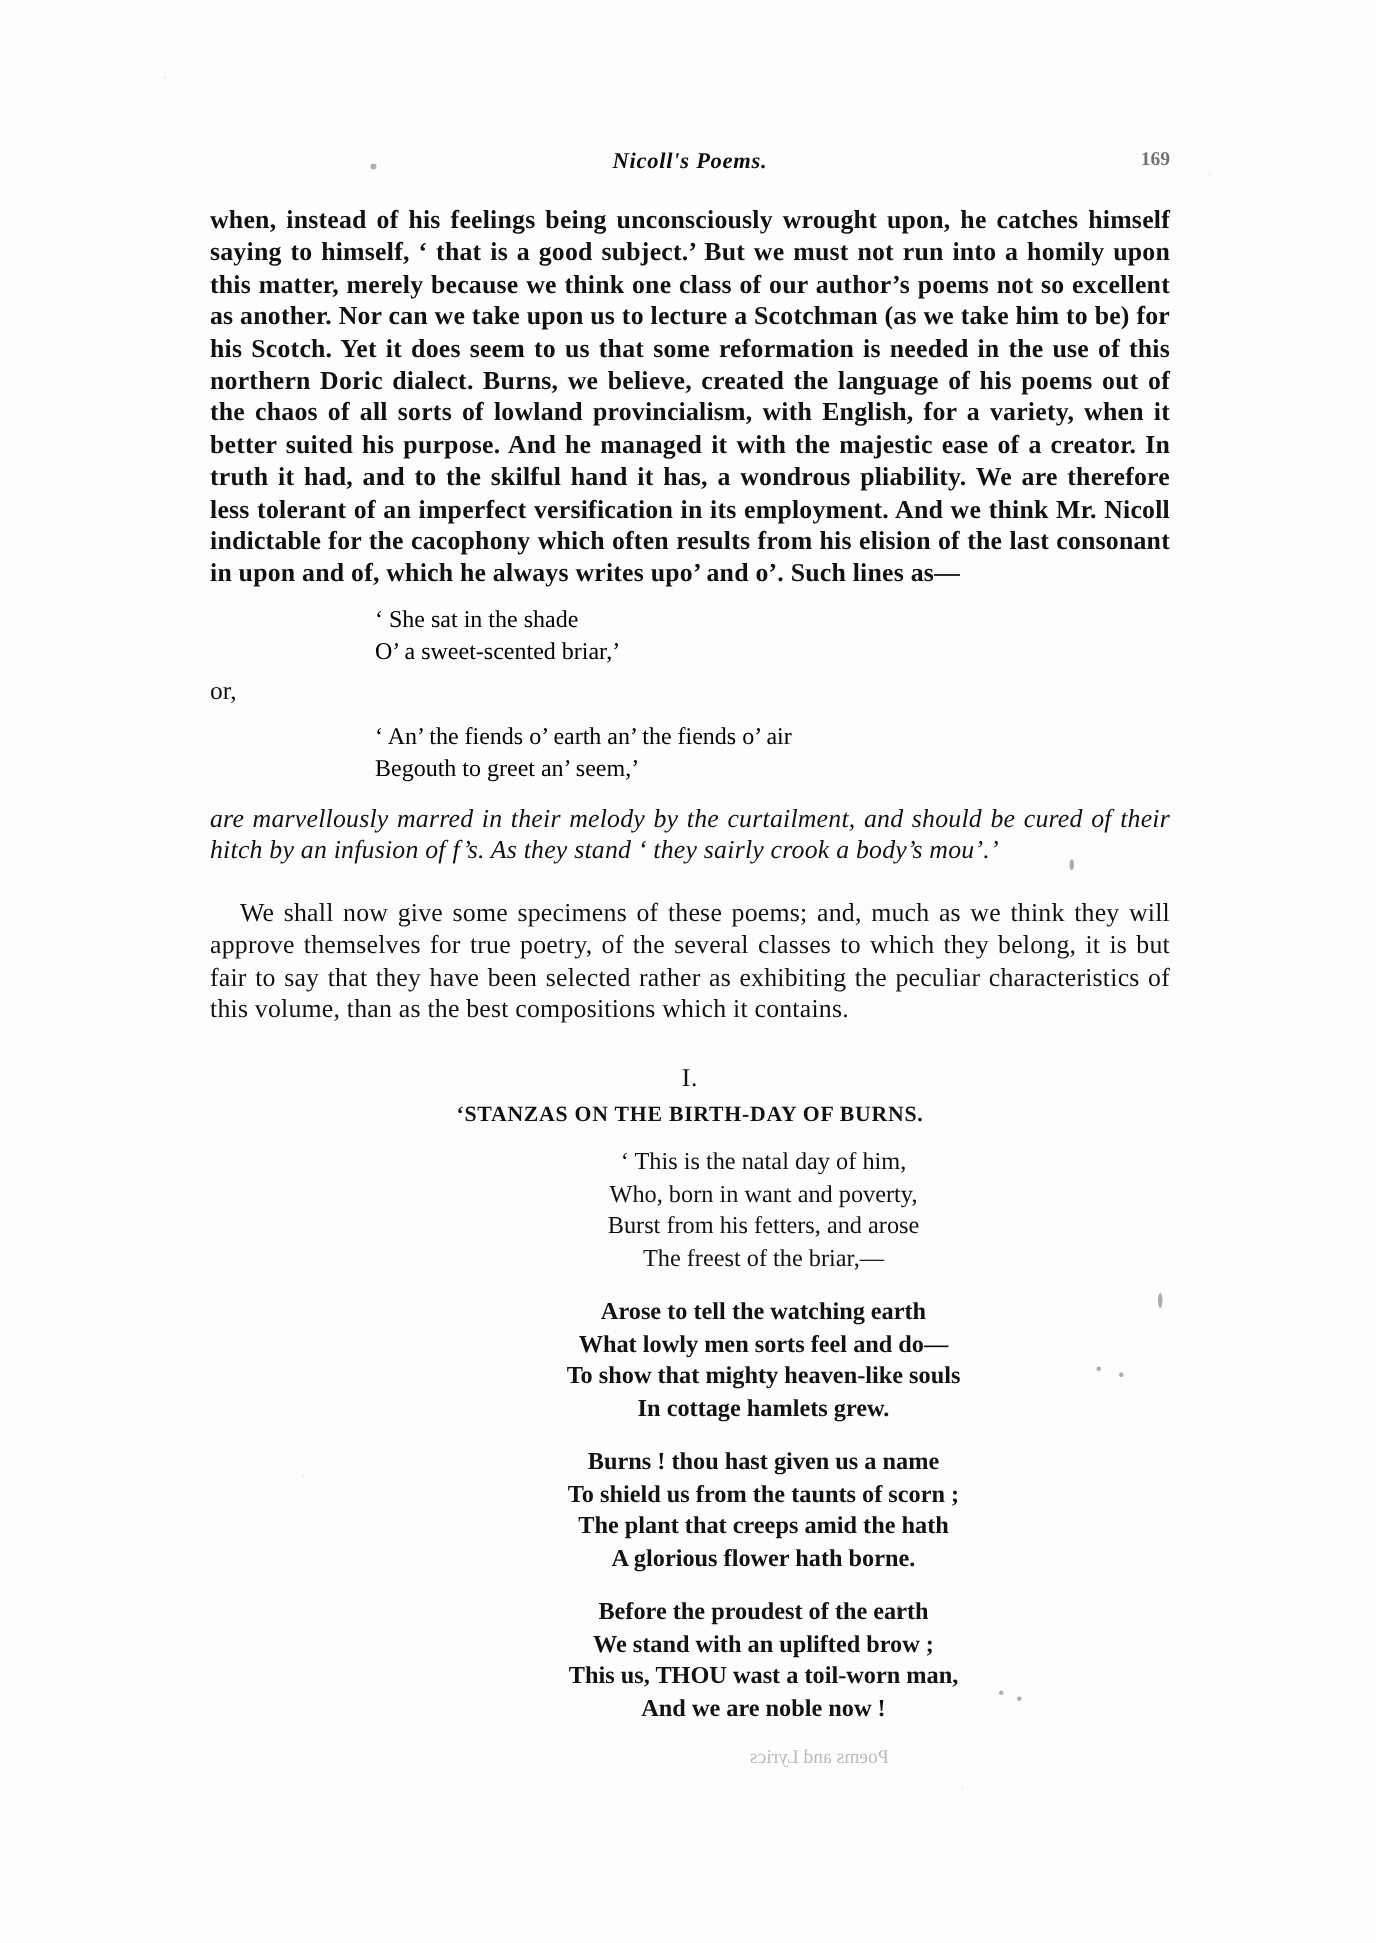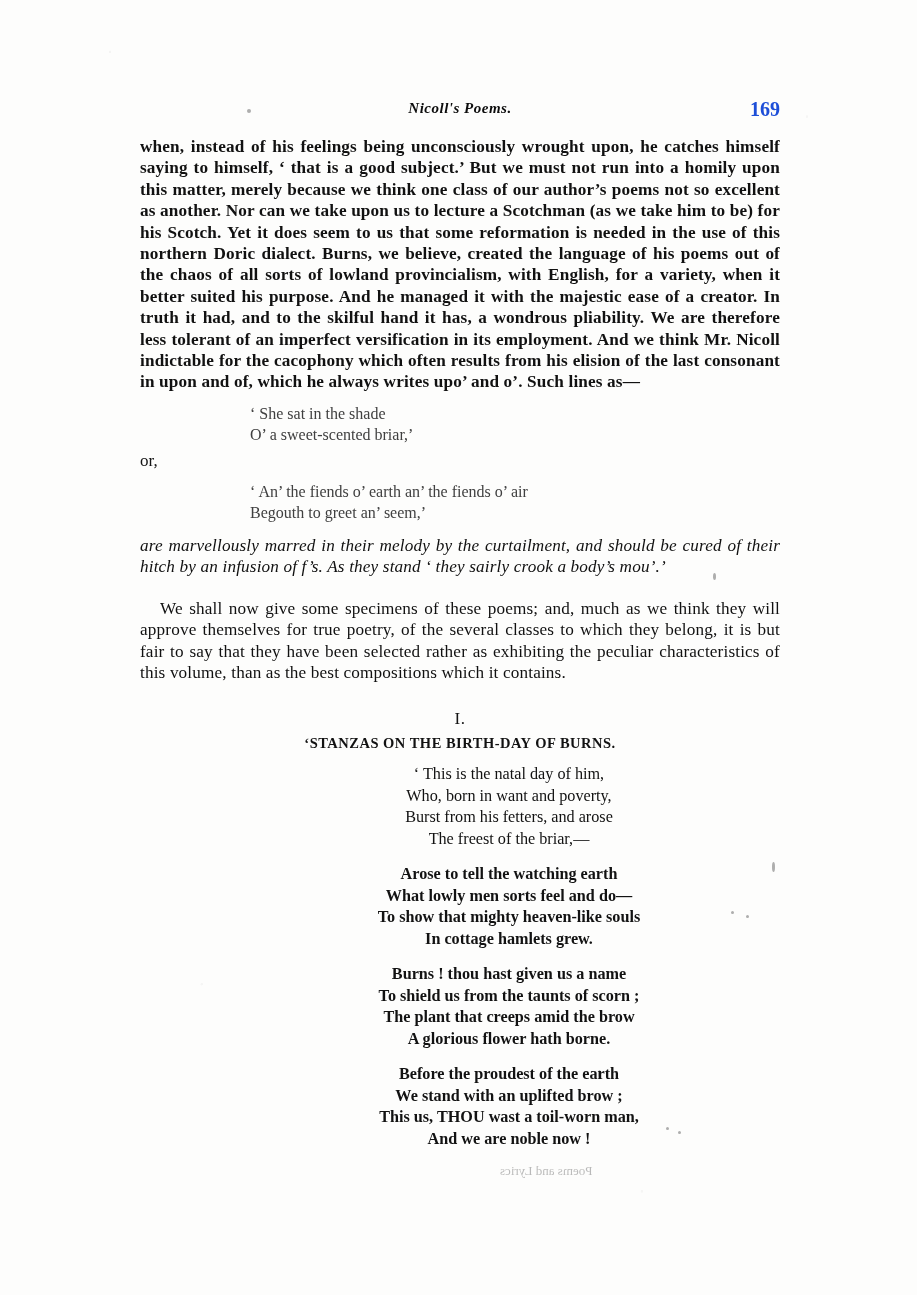--- a/index.html
+++ b/index.html
@@ -61,41 +61,41 @@
     letter-spacing: 0.5px;
     color: #0d0d0d;
     white-space: nowrap;
     filter: blur(0.35px);
   }
   .runhead .rh-page {
     position: absolute;
     right: 0;
     top: -2px;
     font-weight: bold;
-    font-size: 20px;
-    color: #1d4ed8;
+    font-size: 13px;
+    color: #737373;
     filter: blur(0.5px);
   }
 
   p.body {
     margin: 0 0 0 0;
     font-size: 17.2px;
     line-height: 21.4px;
     text-align: justify;
     text-justify: inter-word;
     letter-spacing: 0.15px;
     color: #111;
   }
   p.body.indent { text-indent: 20px; }
 
   .verse {
     margin: 10px 0 0 0;
     font-size: 16px;
     line-height: 21px;
-    color: #404040;
+    color: #000000;
   }
   .verse .ln { white-space: nowrap; }
 
   .verse-indent { padding-left: 110px; }
   .or-line {
     font-size: 17px;
     margin: 6px 0 2px 0;
     padding-left: 0px;
   }
 
@@ -202,21 +202,21 @@
     <div class="stanza inky-soft">
       <span class="ln">Arose to tell the watching earth</span>
       <span class="ln">What lowly men sorts feel and do—</span>
       <span class="ln">To show that mighty heaven-like souls</span>
       <span class="ln">In cottage hamlets grew.</span>
     </div>
 
     <div class="stanza inky-soft">
       <span class="ln">Burns ! thou hast given us a name</span>
       <span class="ln">To shield us from the taunts of scorn ;</span>
-      <span class="ln">The plant that creeps amid the brow</span>
+      <span class="ln">The plant that creeps amid the hath</span>
       <span class="ln">A glorious flower hath borne.</span>
     </div>
 
     <div class="stanza inky">
       <span class="ln">Before the proudest of the earth</span>
       <span class="ln">We stand with an uplifted brow ;</span>
       <span class="ln">This us, THOU wast a toil-worn man,</span>
       <span class="ln">And we are noble now !</span>
     </div>
 

